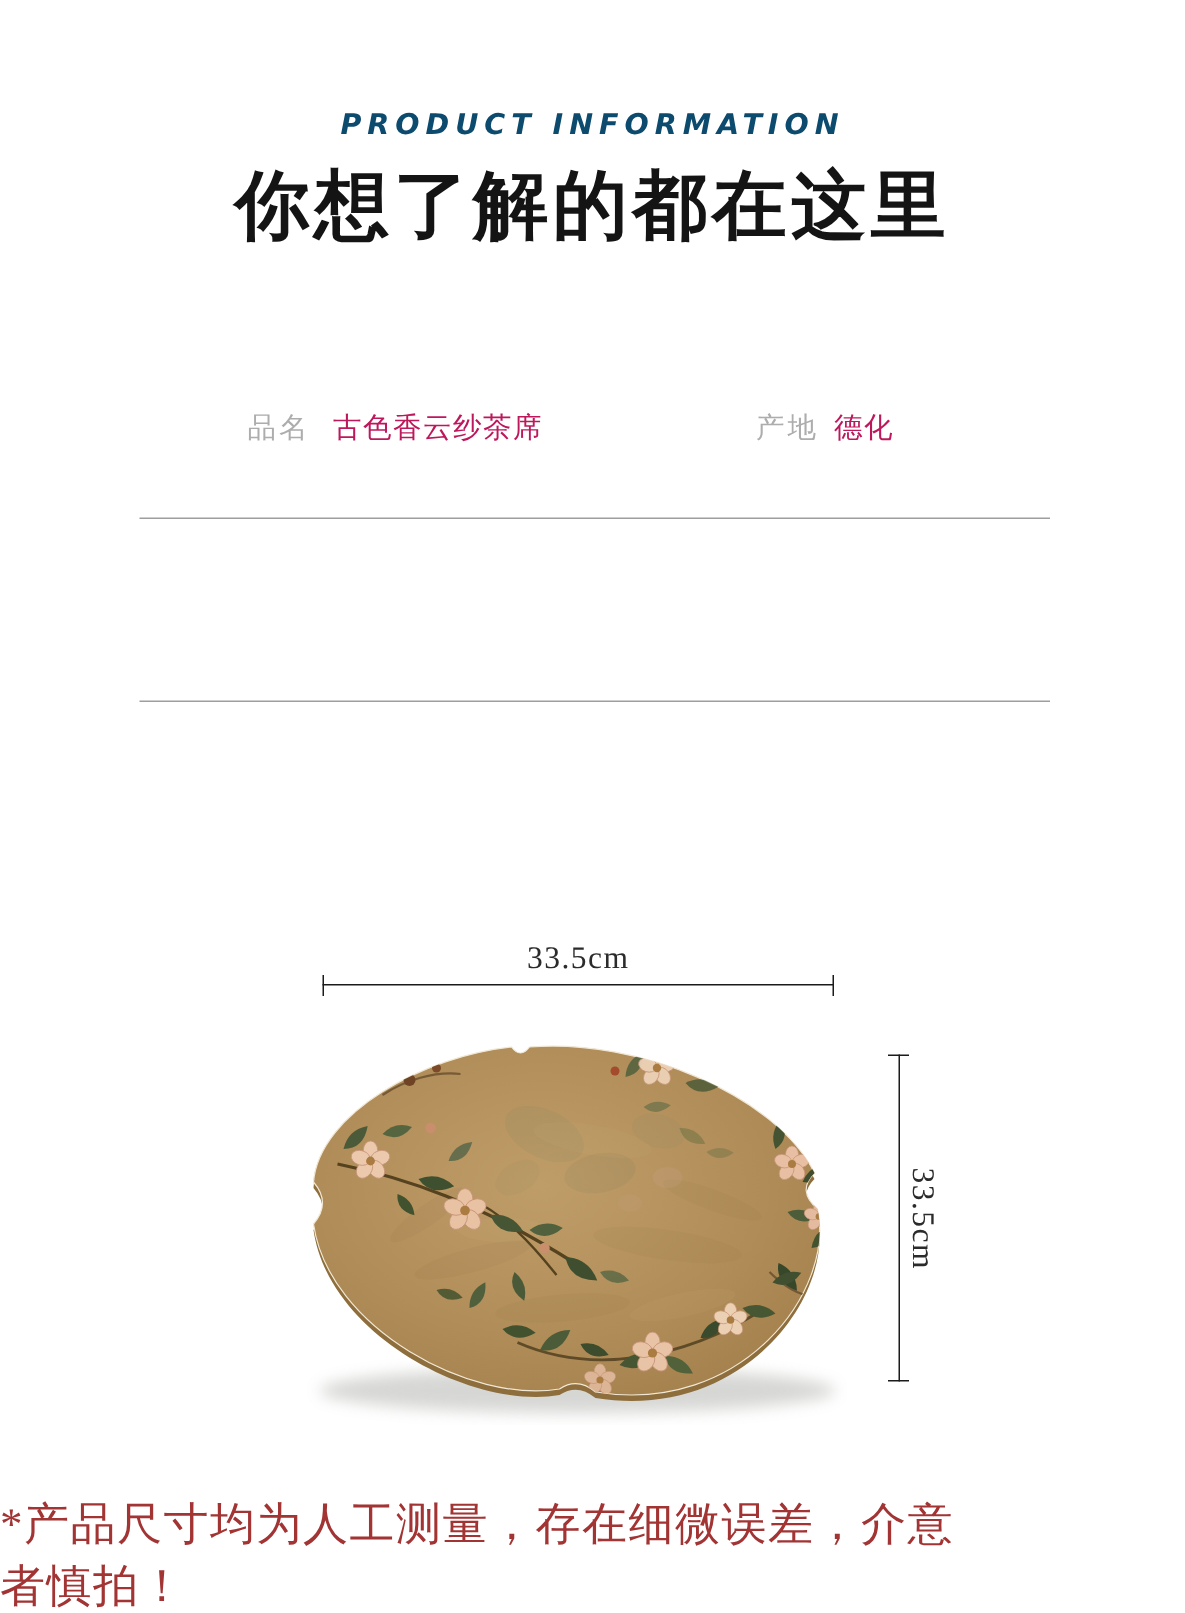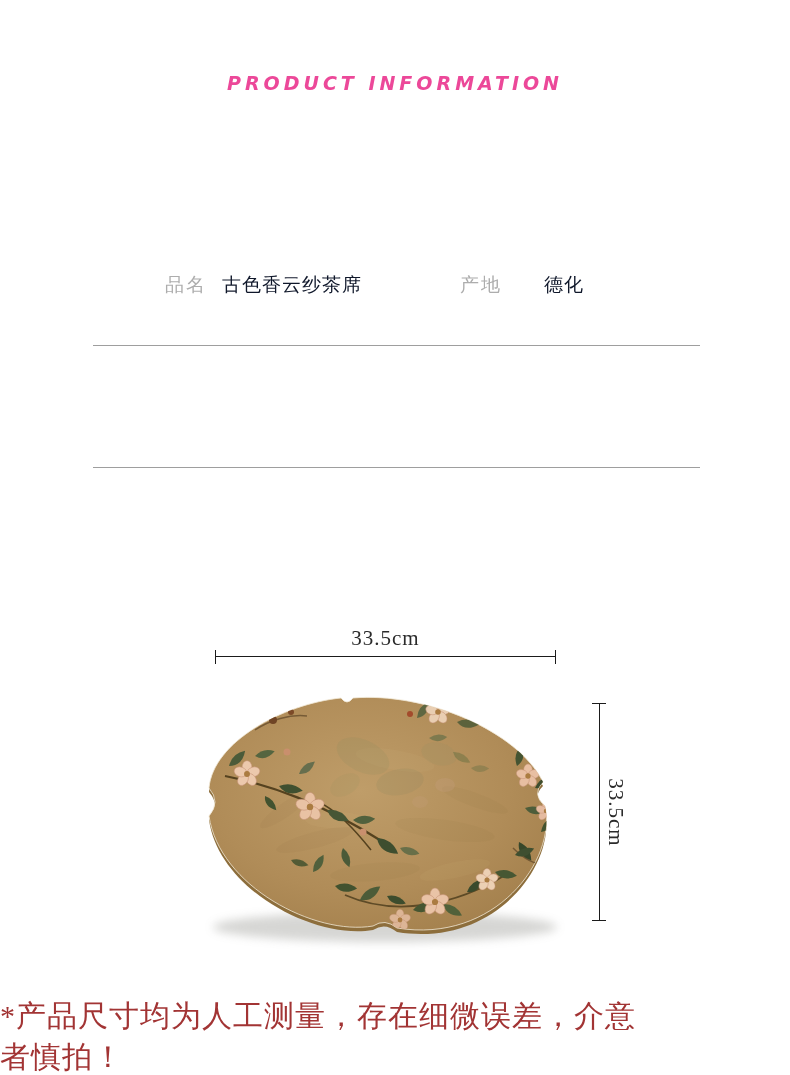--- a/index.html
+++ b/index.html
@@ -5,36 +5,36 @@
   * { margin:0; padding:0; box-sizing:border-box; }
   html,body { background:#ffffff; }
   .canvas {
     position:relative; width:790px; height:1075px; background:#ffffff;
     overflow:hidden; font-family:"Liberation Serif","DejaVu Serif",serif;
   }
   .eyebrow {
     position:absolute; top:72px; left:0; width:790px; text-align:center;
     font-family:"DejaVu Sans","Liberation Sans",sans-serif;
     font-weight:800; font-style:italic; font-size:19px; letter-spacing:4px;
-    color:#ec4899;
+    color:#0c4a6e;
   }
   .title {
     position:absolute; top:100px; left:0; width:790px; text-align:center;
     font-family:"DejaVu Sans","Liberation Sans",sans-serif;
     font-weight:900; font-size:50px; letter-spacing:3px; color:#141414;
     line-height:74px;
   }
   .spec-row { position:absolute; left:0; width:790px; height:26px; font-size:19px; }
   .spec-row.r1 { top:272px; }
   .spec-row.r2 { top:394px; }
   .spec-row.r3 { top:514px; }
   .spec-label { position:absolute; color:#adadad; letter-spacing:2px; }
-  .spec-value { position:absolute; color:#0f172a; letter-spacing:1px; }
+  .spec-value { position:absolute; color:#be185d; letter-spacing:1px; }
   .c1l { left:165px; } .c1v { left:222px; }
-  .c2l { left:460px; } .c2v { left:544px; }
+  .c2l { left:504px; } .c2v { left:556px; }
   .divider { position:absolute; left:93px; width:607px; height:1px; background:#9e9e9e; }
   .divider.d1 { top:345px; }
   .divider.d2 { top:467px; }
 
   .dim-line { position:absolute; background:#1b1b1b; }
   .dim-h-label {
     position:absolute; left:215px; top:626px; width:341px; text-align:center;
     font-size:21px; color:#2b2b2b; letter-spacing:1px;
   }
   .dim-v-label {
@@ -47,20 +47,21 @@
     position:absolute; top:996px; left:0; width:664px; text-align:left;
     font-size:30px; color:#a23434; letter-spacing:1px;
   }
 </style>
 </head>
 <body>
 
 <div class="canvas">
 
   <div class="eyebrow">PRODUCT INFORMATION</div>
+  <h1 class="title">你想了解的都在这里</h1>
 
   <div class="spec-row r1">
     <span class="spec-label c1l">品名</span>
     <span class="spec-value c1v">古色香云纱茶席</span>
     <span class="spec-label c2l">产地</span>
     <span class="spec-value c2v">德化</span>
   </div>
   <div class="divider d1"></div>
 
   <div class="divider d2"></div>

